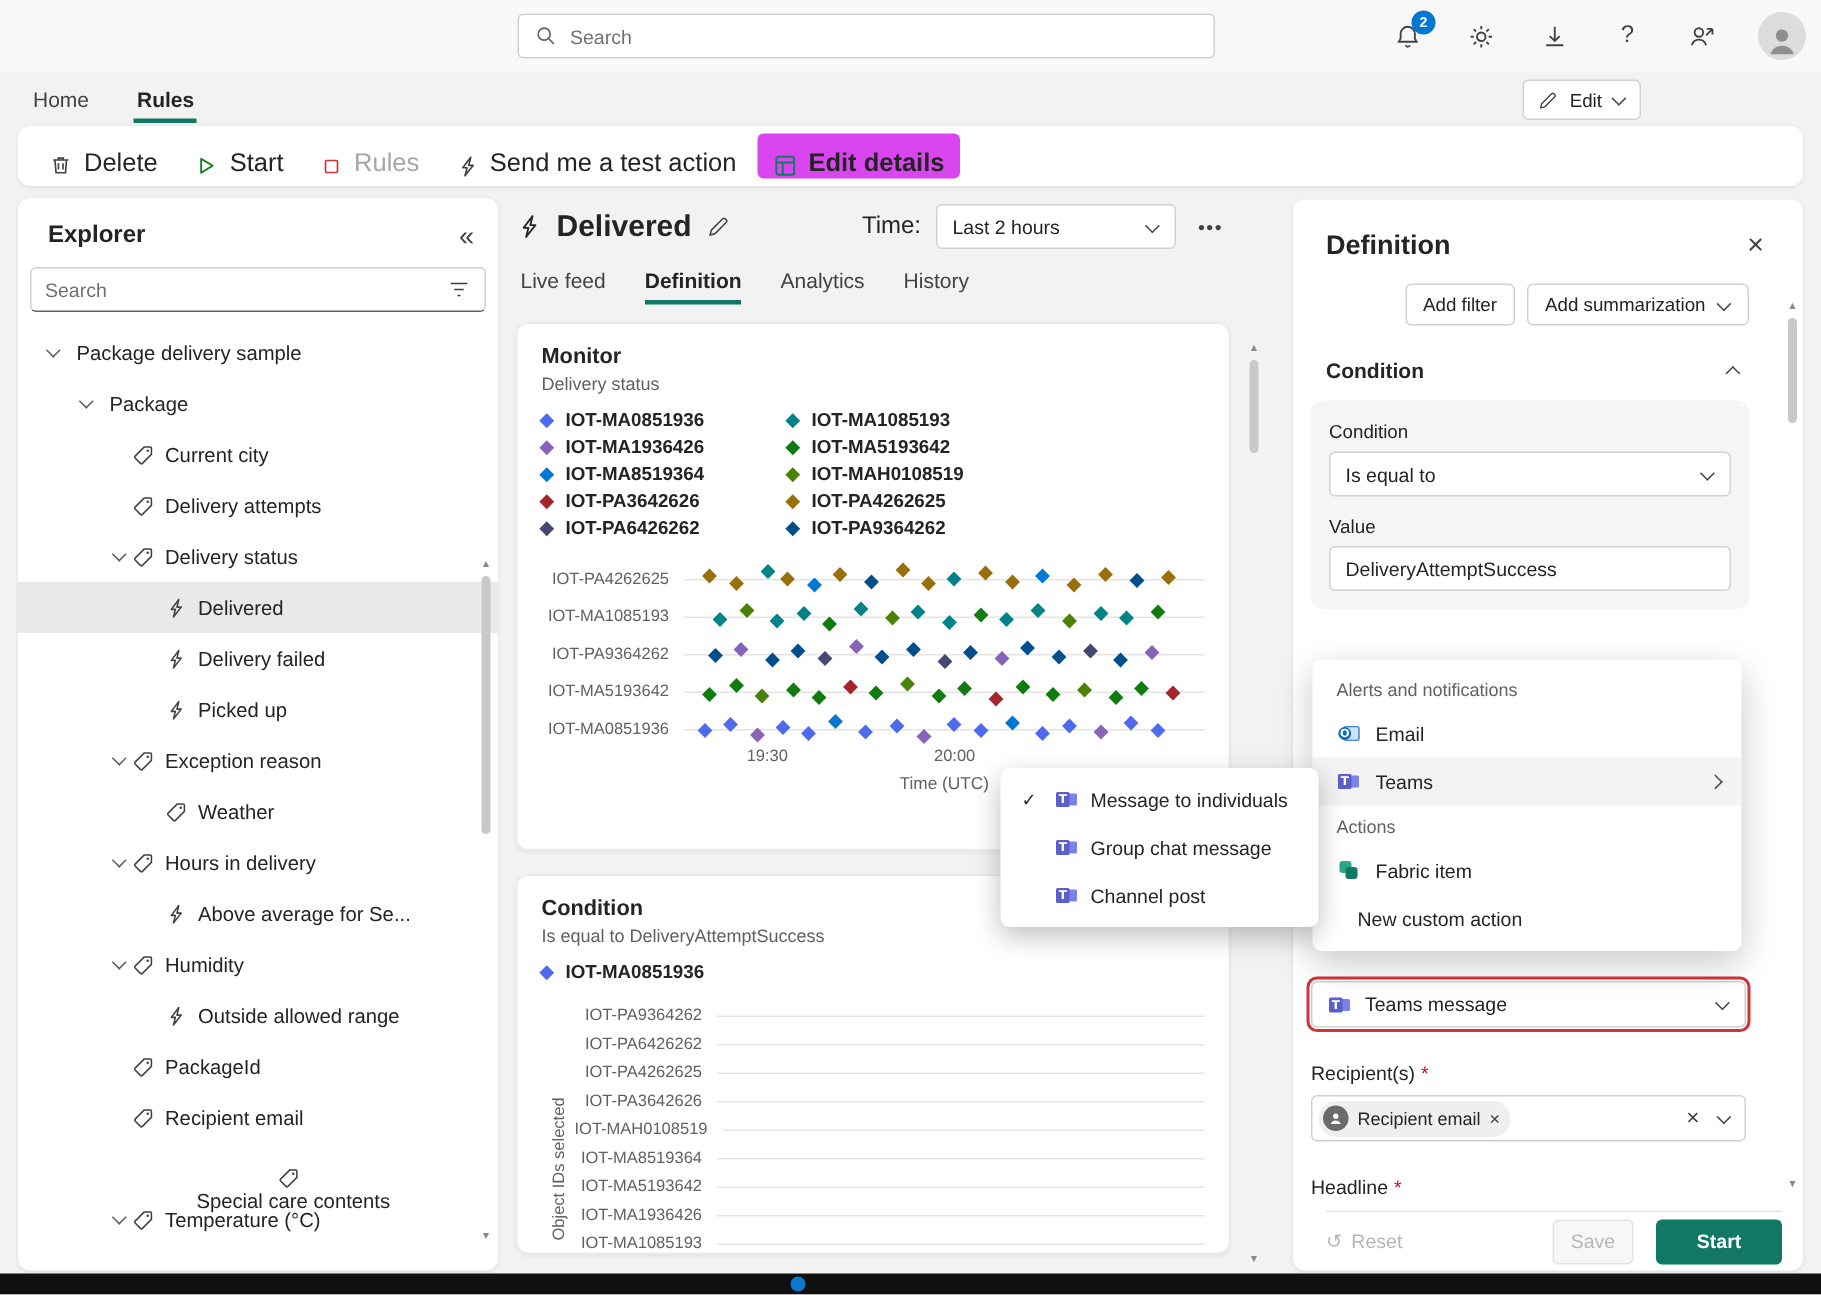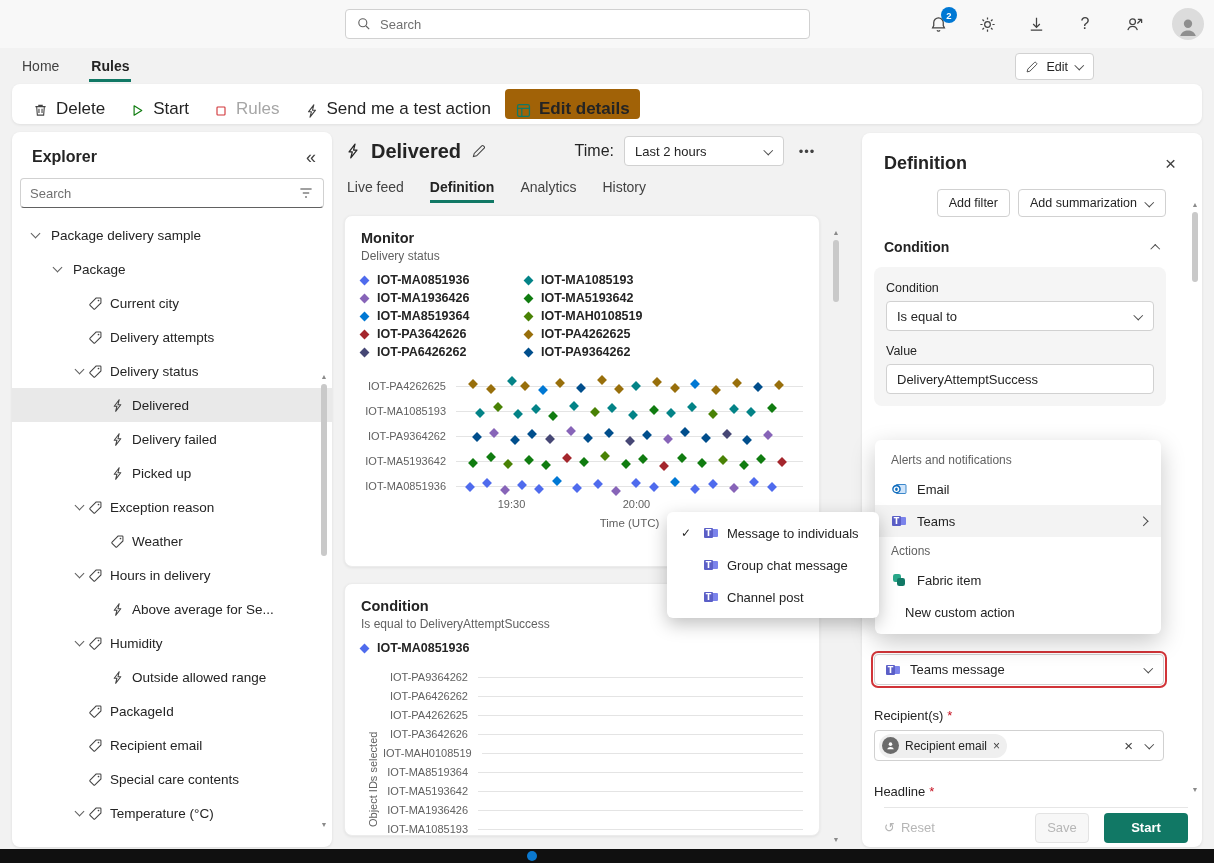--- a/index.html
+++ b/index.html
@@ -29,21 +29,21 @@
   .navrow { position:absolute; left:0; top:48px; width:1106px; height:34px; display:flex; align-items:flex-end; padding:0 12px 0 20px; }
   .nav-tab { font-size:14px; padding:6px 2px 8px; color:#424242; }
   .nav-tab + .nav-tab { margin-left:28px; }
   .nav-tab.active { font-weight:bold; color:#242424; border-bottom:3px solid #117865; padding-bottom:5px; }
   .edit-pill { position:absolute; right:12px; top:5px; height:27px; background:#fff; border:1px solid #d1d1d1; border-radius:4px; display:flex; align-items:center; gap:7px; padding:0 9px; font-size:12.5px; }
 
   
   .toolbar { position:absolute; left:12px; top:84px; width:1190px; height:40px; background:#fff; border-radius:8px; box-shadow:0 1px 3px rgba(0,0,0,.08); display:flex; align-items:center; padding:0 10px; gap:4px; }
   .tb-btn { display:flex; align-items:flex-end; gap:7px; height:30px; padding:0 10px; border-radius:4px; font-size:17px; color:#242424; }
   .tb-btn.disabled { color:#a6a6a6; }
-  .tb-btn.selected { background:#a16207; font-weight:bold; }
+  .tb-btn.selected { background:#d946ef; font-weight:bold; }
 
   
   .panelcard { background:#fff; border-radius:8px; box-shadow:0 1px 3px rgba(0,0,0,.09); }
 
   
   .explorer { position:absolute; left:12px; top:132px; width:320px; height:715px; overflow:hidden; }
   .exp-header { display:flex; align-items:center; justify-content:space-between; padding:16px 16px 10px 20px; }
   .exp-title { font-size:16px; font-weight:bold; }
   .collapse-ic { font-size:18px; color:#424242; line-height:1; }
   .exp-search { margin:2px 8px 10px; height:30px; background:#fff; border:1px solid #d1d1d1; border-bottom:1px solid #616161; border-radius:4px; display:flex; align-items:center; padding:0 9px; gap:8px; }
@@ -436,21 +436,21 @@
       <div class="tree-row" style="padding-left: 60px;">
         <span class="chev"></span>
         <span class="ticon">
           <svg viewBox="0 0 16 16" width="15" height="15">
             <path d="M8.6 2.2h4.4c.5 0 .8.3.8.8v4.4L7.4 13.8c-.4.4-1 .4-1.4 0l-3.8-3.8c-.4-.4-.4-1 0-1.4L8.6 2.2z" fill="none" stroke="#424242" stroke-width="1.1"></path>
             <circle cx="11.2" cy="4.8" r="0.9" fill="#424242"></circle>
           </svg>
         </span>
         <span class="tree-label">Recipient email</span>
       </div>
-      <div class="tree-row" style="padding-left: 60px;">
+      <div class="tree-row" style="padding-left: 40px; flex-direction: column;">
         <span class="chev"></span>
         <span class="ticon">
           <svg viewBox="0 0 16 16" width="15" height="15">
             <path d="M8.6 2.2h4.4c.5 0 .8.3.8.8v4.4L7.4 13.8c-.4.4-1 .4-1.4 0l-3.8-3.8c-.4-.4-.4-1 0-1.4L8.6 2.2z" fill="none" stroke="#424242" stroke-width="1.1"></path>
             <circle cx="11.2" cy="4.8" r="0.9" fill="#424242"></circle>
           </svg>
         </span>
         <span class="tree-label">Special care contents</span>
       </div>
       <div class="tree-row" style="padding-left: 60px;">

